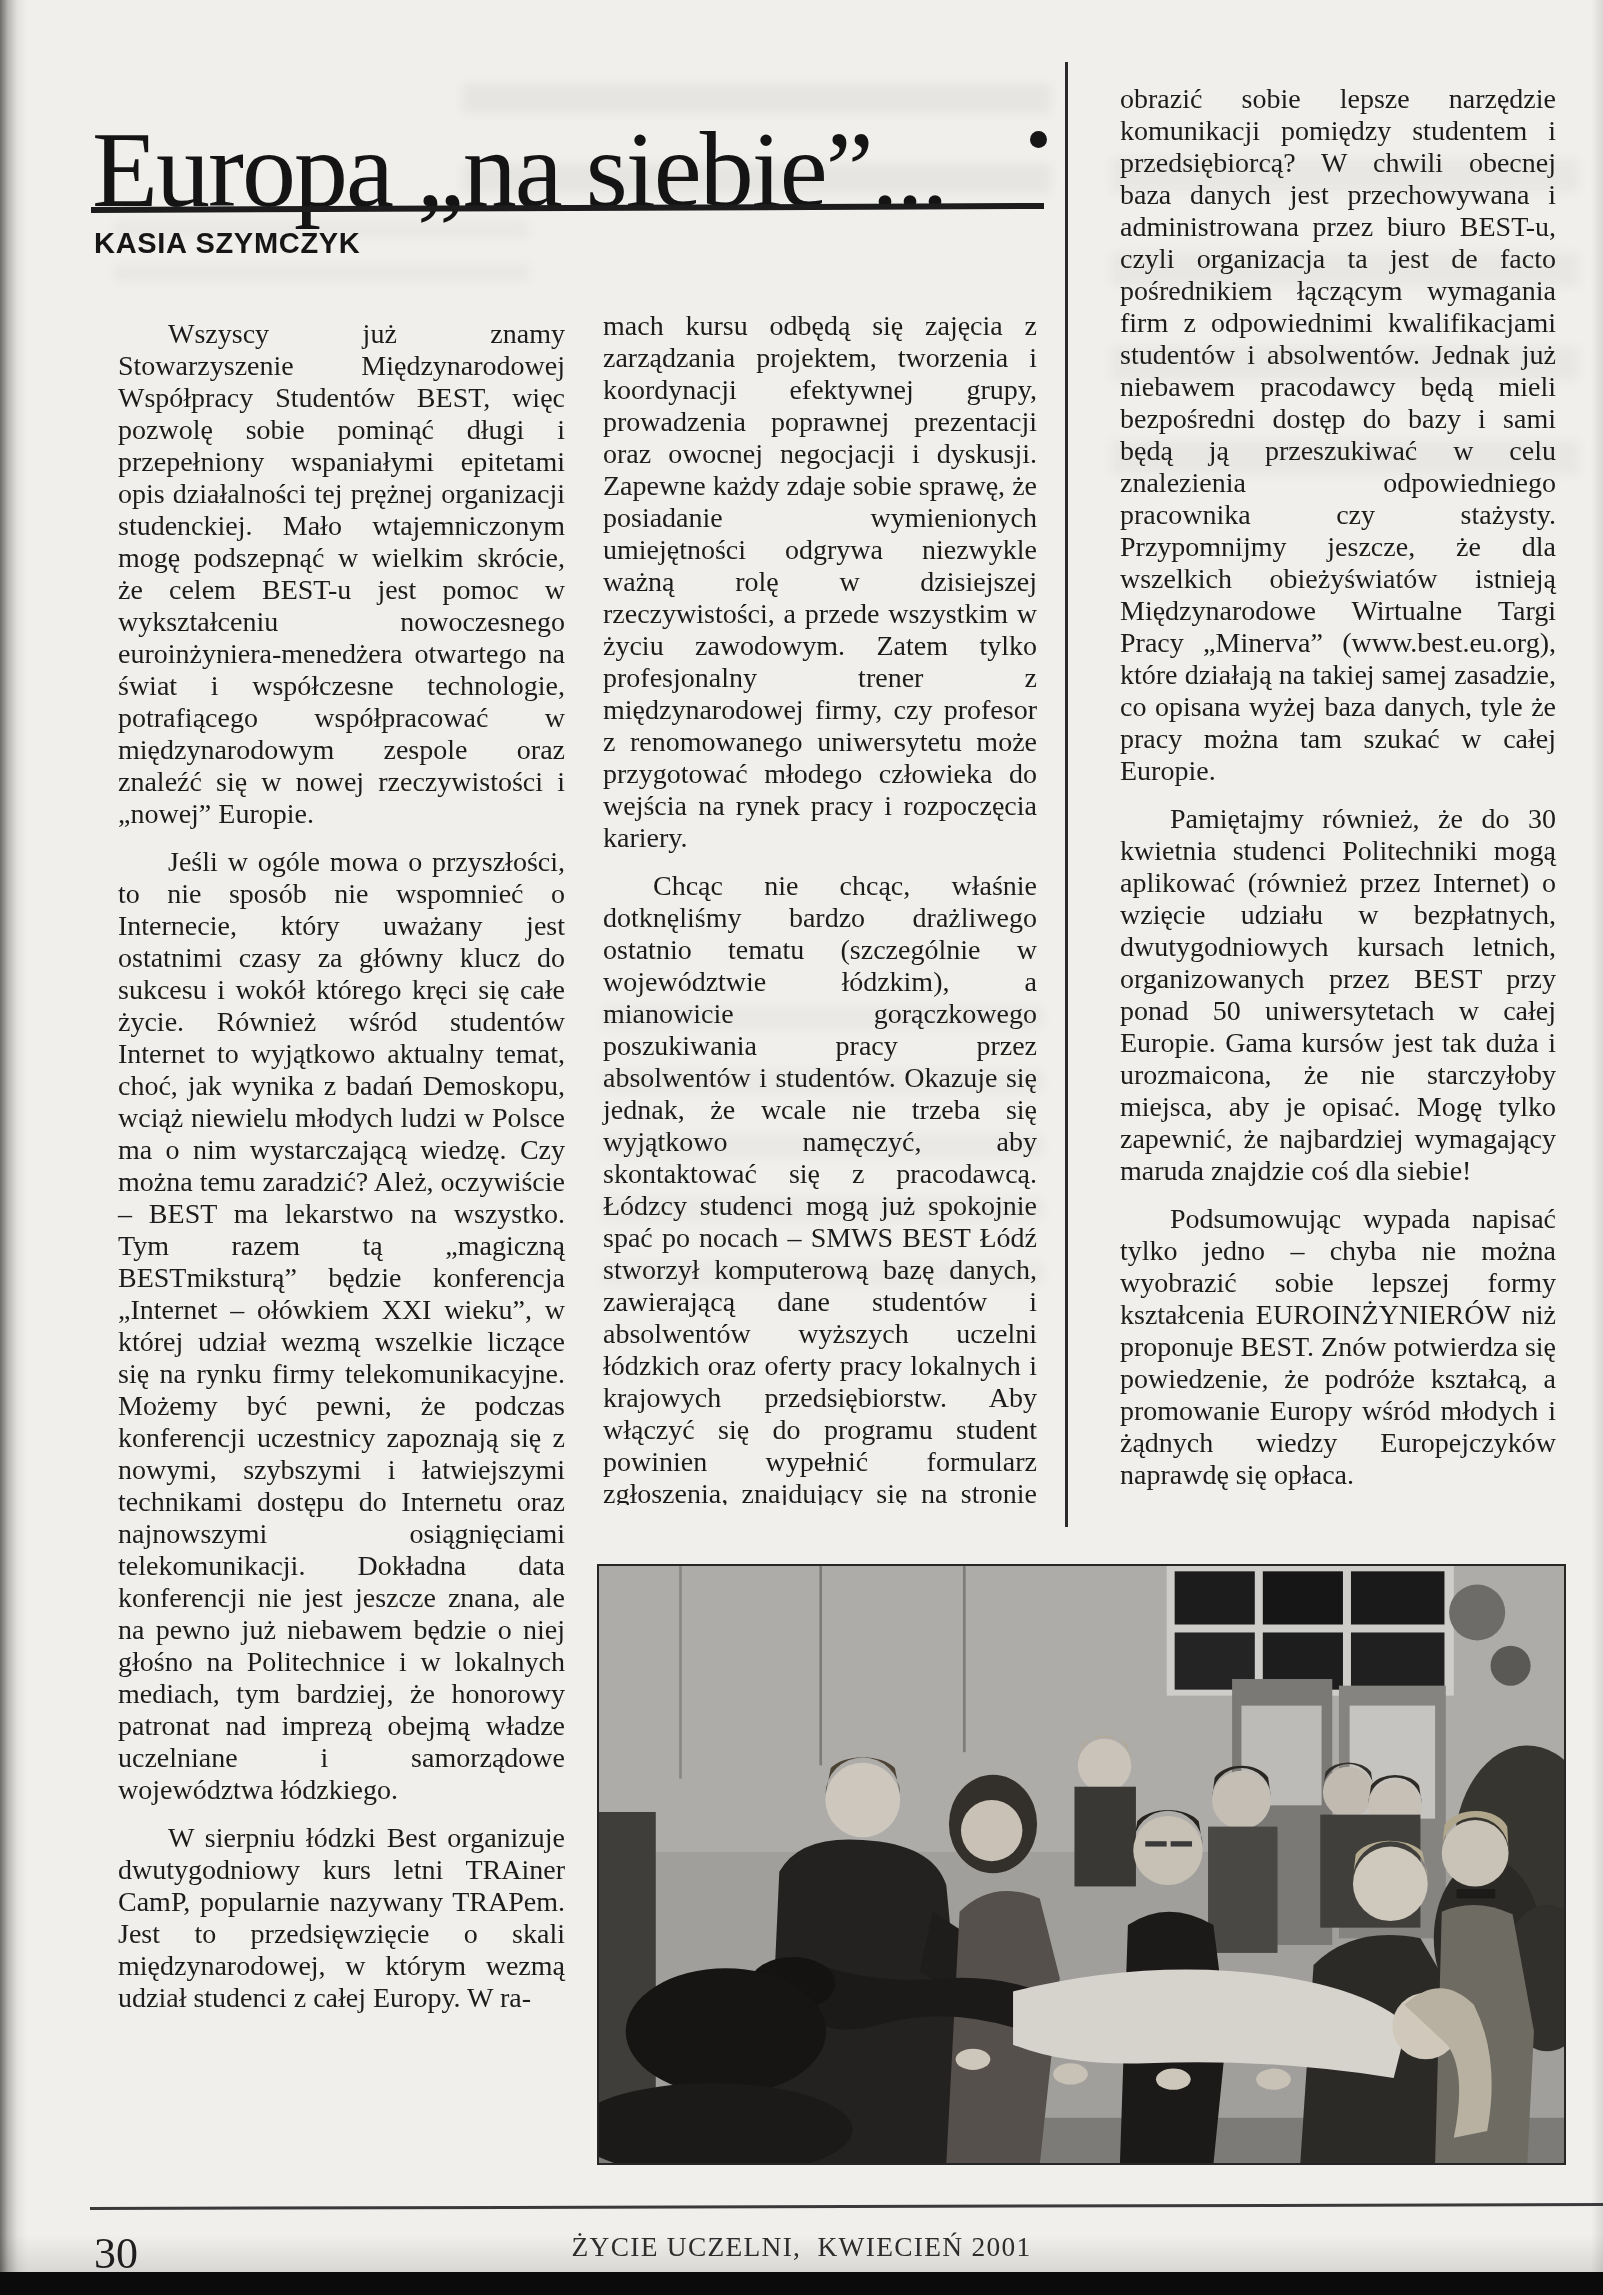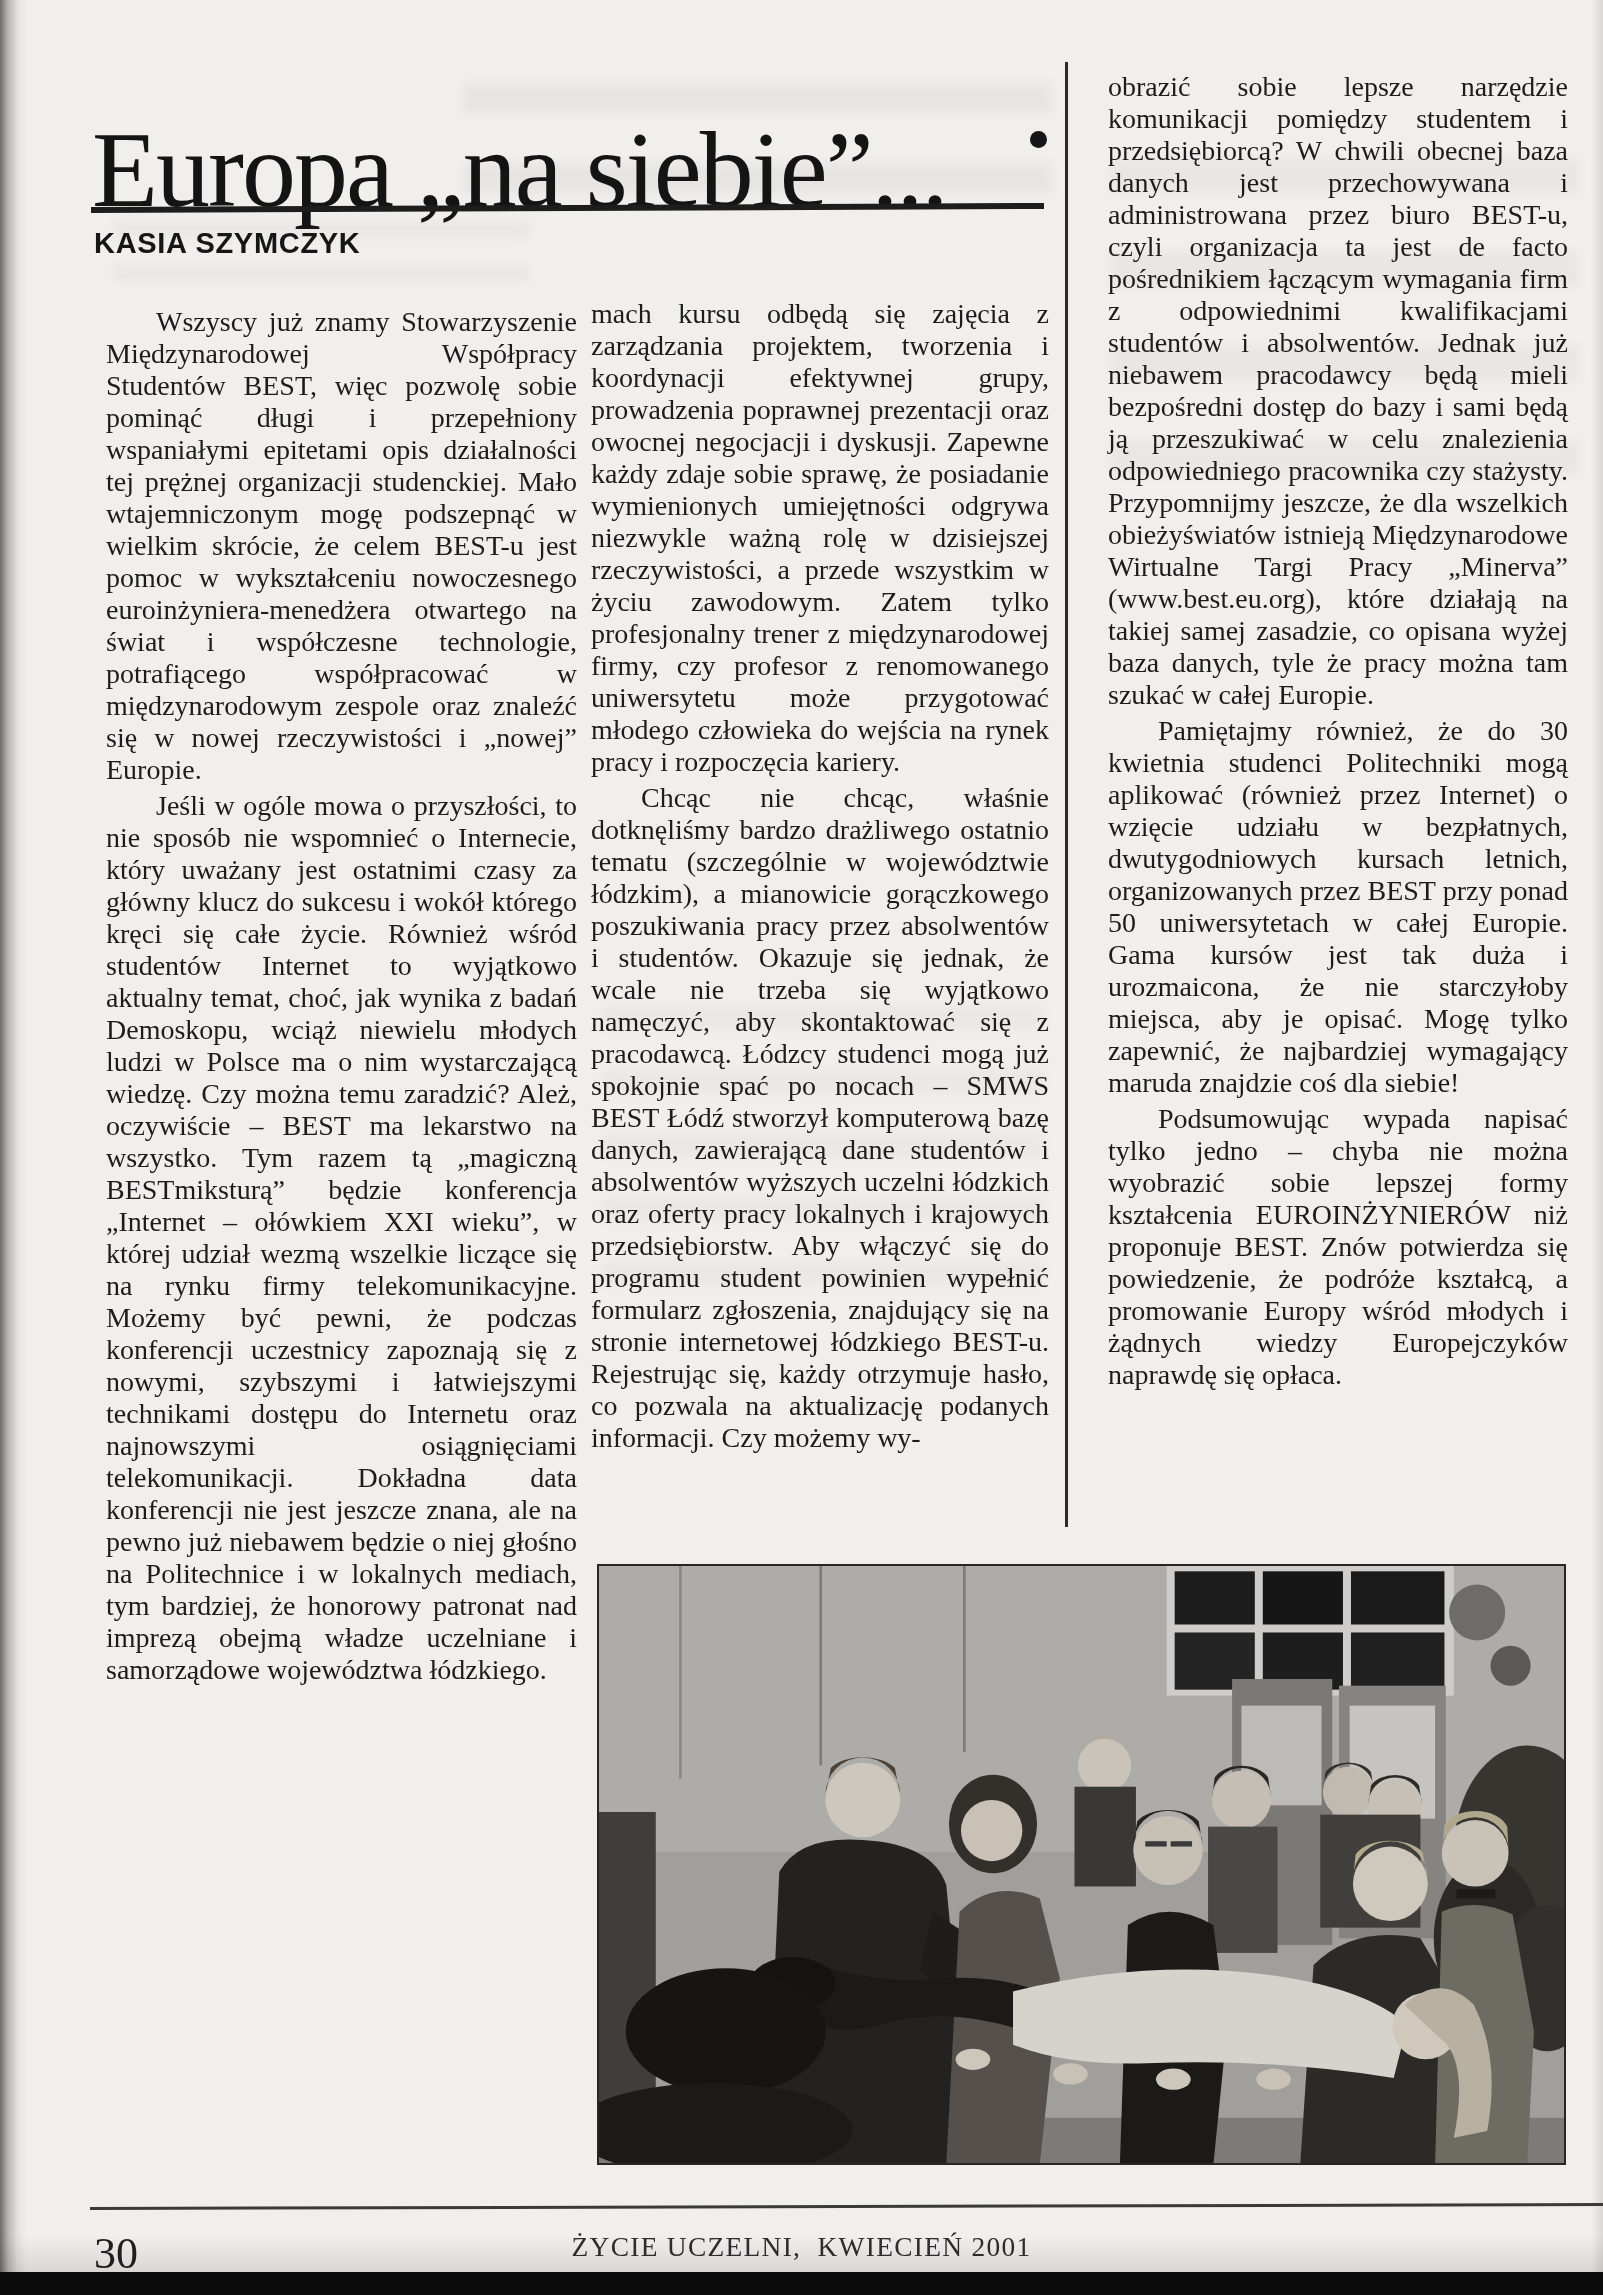--- a/index.html
+++ b/index.html
@@ -58,21 +58,21 @@
     font-size:29px;letter-spacing:0.7px;color:#161616;
   }
 
   
   .col{
     position:absolute;overflow:hidden;
     font-size:28px;line-height:32px;text-align:justify;
     color:#1c1c1c;
     hyphens:auto;-webkit-hyphens:auto;
   }
-  .col p{margin:4px;padding:0;text-indent:50px;}
+  .col p{margin:16px;padding:0;text-indent:50px;}
   .col p.noindent{text-indent:0;}
   .col-1{left:102px;top:302px;width:479px;height:1868px;}
   .col-2{left:587px;top:294px;width:466px;height:1211px;}
   .col-3{left:1104px;top:67px;width:468px;height:1438px;}
   .vrule{
     position:absolute;left:1065px;top:62px;width:2.7px;height:1465px;background:#2b2b2b;
   }
 
   
   .photo{
@@ -106,20 +106,21 @@
 <div class="ghost g4"></div>
 <div class="scan-dot"></div>
 
 <h1 class="title">Europa „na siebie”...</h1>
 <div class="title-rule"></div>
 <div class="byline">KASIA SZYMCZYK</div>
 
 <div class="col col-1">
   <p>Wszyscy już znamy Stowarzyszenie Międzynarodowej Współpracy Studentów BEST, więc pozwolę sobie pominąć długi i przepełniony wspaniałymi epitetami opis działalności tej prężnej organizacji studenckiej. Mało wtajemniczonym mogę podszepnąć w wielkim skrócie, że celem BEST-u jest pomoc w wykształceniu nowoczesnego euroinżyniera-menedżera otwartego na świat i współczesne technologie, potrafiącego współpracować w międzynarodowym zespole oraz znaleźć się w nowej rzeczywistości i „nowej” Europie.</p>
   <p>Jeśli w ogóle mowa o przyszłości, to nie sposób nie wspomnieć o Internecie, który uważany jest ostatnimi czasy za główny klucz do sukcesu i wokół którego kręci się całe życie. Również wśród studentów Internet to wyjątkowo aktualny temat, choć, jak wynika z badań Demoskopu, wciąż niewielu młodych ludzi w Polsce ma o nim wystarczającą wiedzę. Czy można temu zaradzić? Ależ, oczywiście – BEST ma lekarstwo na wszystko. Tym razem tą „magiczną BESTmiksturą” będzie konferencja „Internet – ołówkiem XXI wieku”, w której udział wezmą wszelkie liczące się na rynku firmy telekomunikacyjne. Możemy być pewni, że podczas konferencji uczestnicy zapoznają się z nowymi, szybszymi i łatwiejszymi technikami dostępu do Internetu oraz najnowszymi osiągnięciami telekomunikacji. Dokładna data konferencji nie jest jeszcze znana, ale na pewno już niebawem będzie o niej głośno na Politechnice i w lokalnych mediach, tym bardziej, że honorowy patronat nad imprezą obejmą władze uczelniane i samorządowe województwa łódzkiego.</p>
+  <p>W sierpniu łódzki Best organizuje dwutygodniowy kurs letni TRAiner CamP, popularnie nazywany TRAPem. Jest to przedsięwzięcie o skali międzynarodowej, w którym wezmą udział studenci z całej Europy. W ra-</p>
 </div>
 
 <div class="col col-2">
   <p class="noindent">mach kursu odbędą się zajęcia z zarządzania projektem, tworzenia i koordynacji efektywnej grupy, prowadzenia poprawnej prezentacji oraz owocnej negocjacji i dyskusji. Zapewne każdy zdaje sobie sprawę, że posiadanie wymienionych umiejętności odgrywa niezwykle ważną rolę w dzisiejszej rzeczywistości, a przede wszystkim w życiu zawodowym. Zatem tylko profesjonalny trener z międzynarodowej firmy, czy profesor z renomowanego uniwersytetu może przygotować młodego człowieka do wejścia na rynek pracy i rozpoczęcia kariery.</p>
   <p>Chcąc nie chcąc, właśnie dotknęliśmy bardzo drażliwego ostatnio tematu (szczególnie w województwie łódzkim), a mianowicie gorączkowego poszukiwania pracy przez absolwentów i studentów. Okazuje się jednak, że wcale nie trzeba się wyjątkowo namęczyć, aby skontaktować się z pracodawcą. Łódzcy studenci mogą już spokojnie spać po nocach – SMWS BEST Łódź stworzył komputerową bazę danych, zawierającą dane studentów i absolwentów wyższych uczelni łódzkich oraz oferty pracy lokalnych i krajowych przedsiębiorstw. Aby włączyć się do programu student powinien wypełnić formularz zgłoszenia, znajdujący się na stronie internetowej łódzkiego BEST-u. Rejestrując się, każdy otrzymuje hasło, co pozwala na aktualizację podanych informacji. Czy możemy wy-</p>
 </div>
 
 <div class="vrule"></div>
 
 <div class="col col-3">

